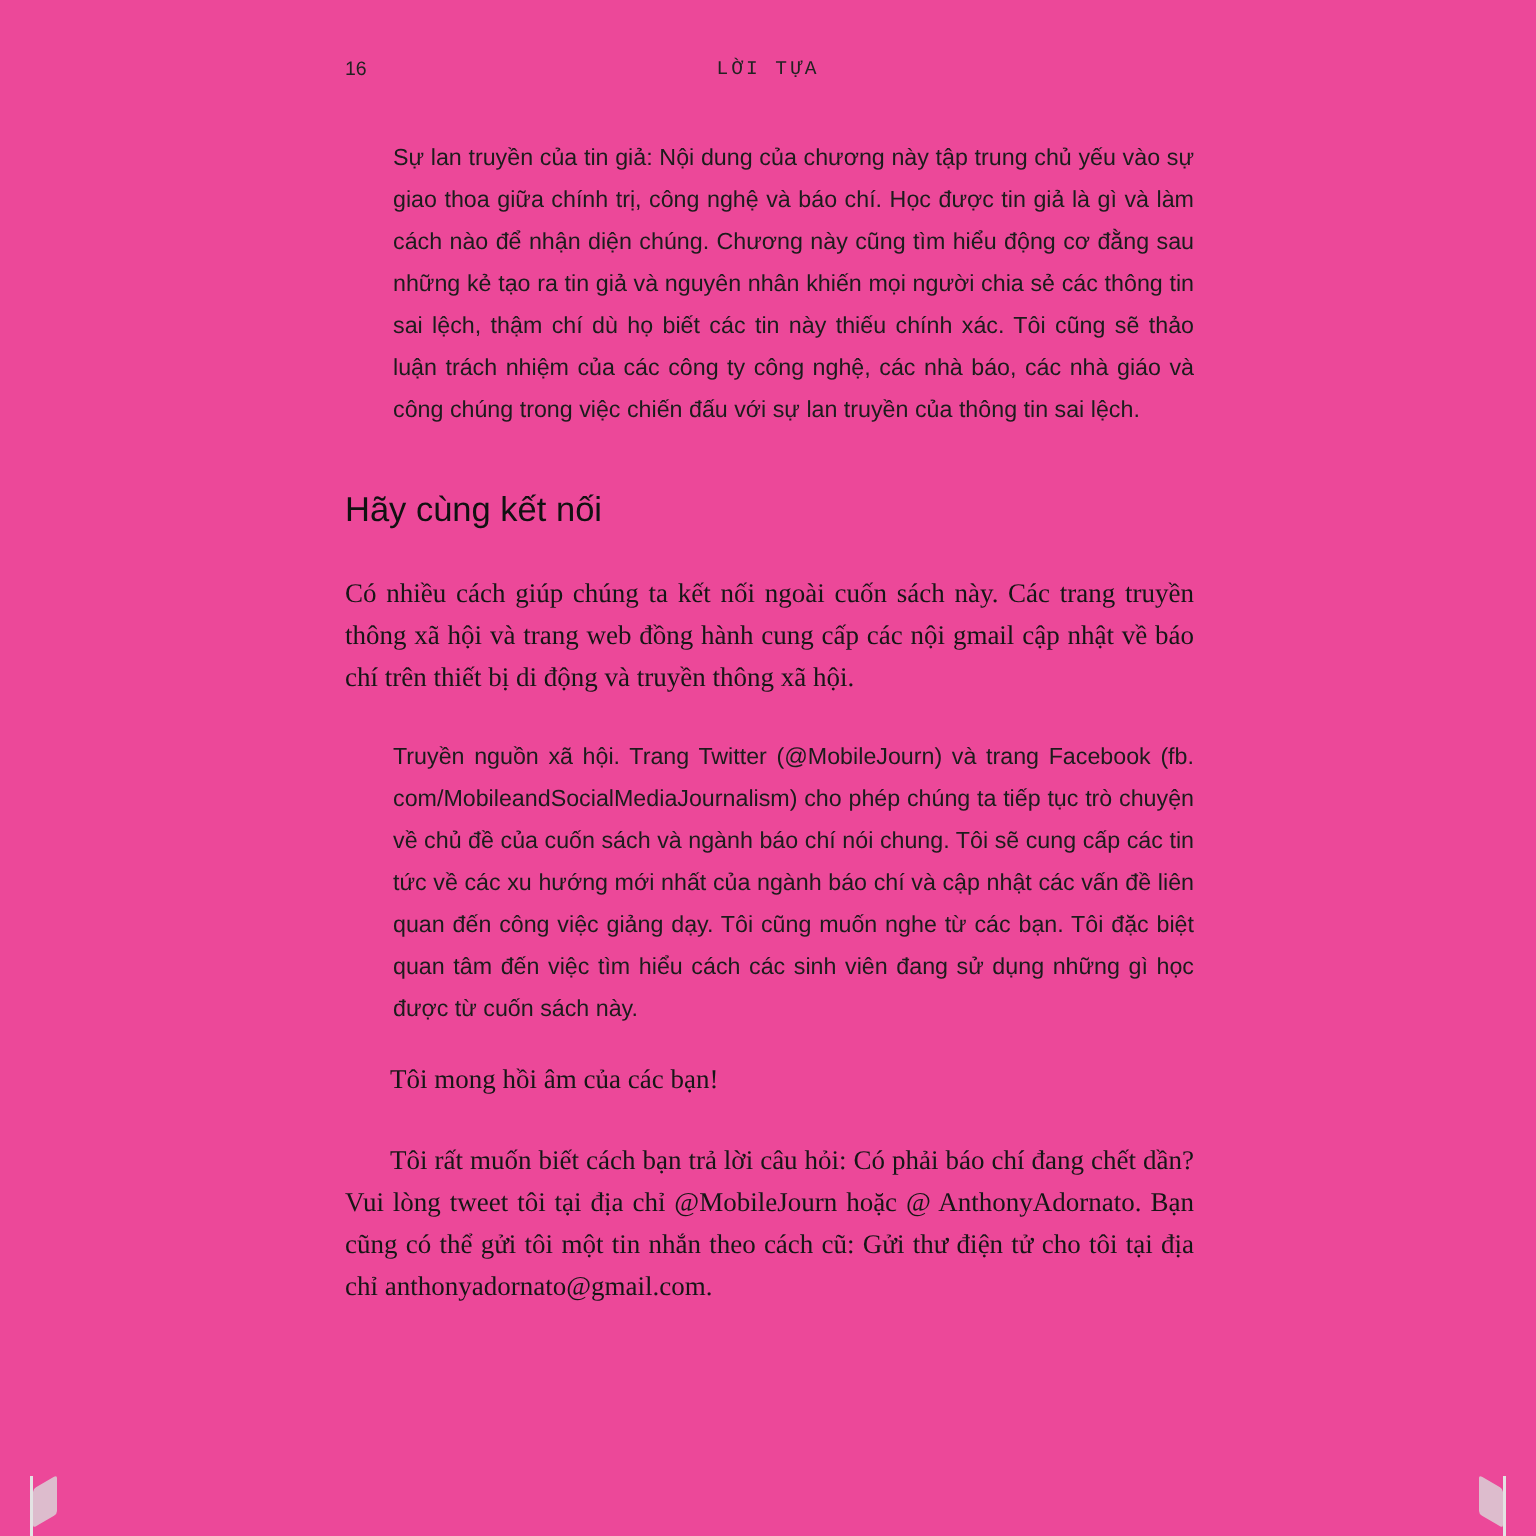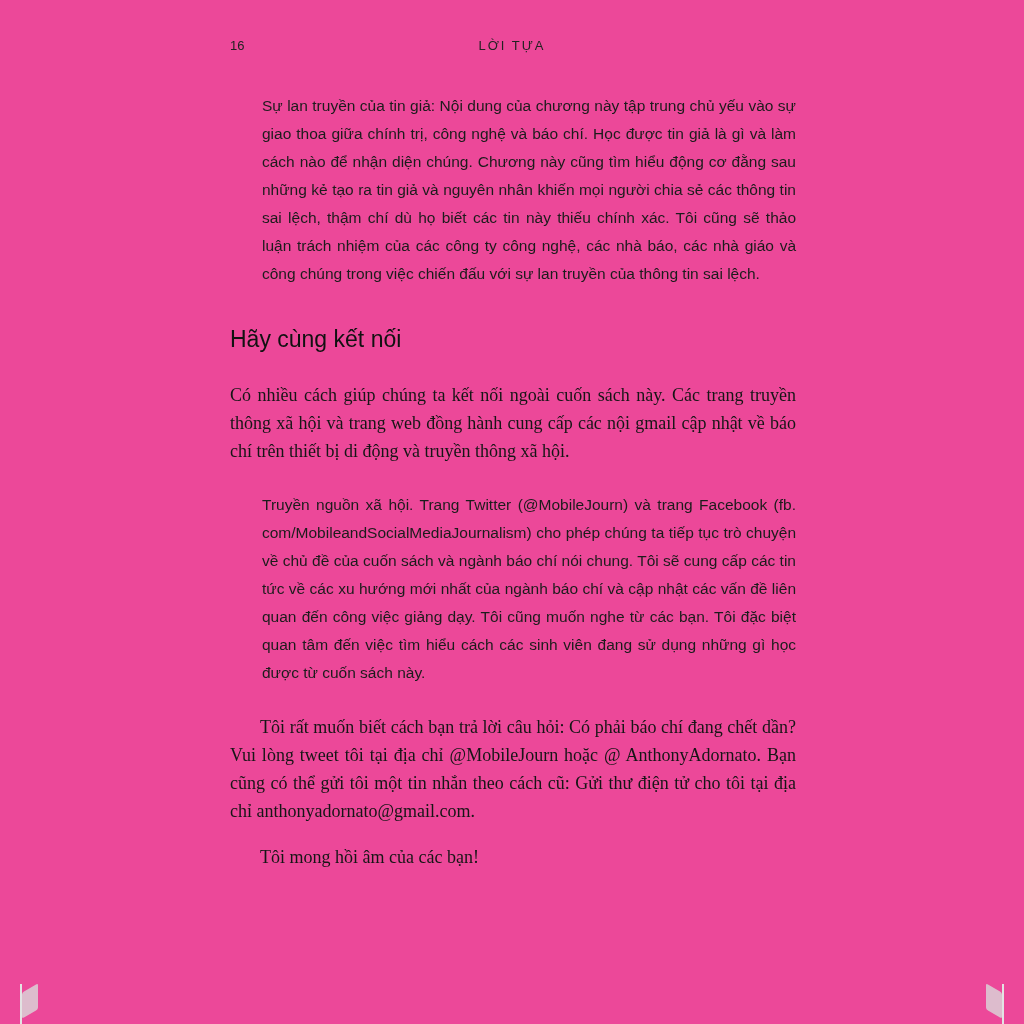--- a/index.html
+++ b/index.html
@@ -29,21 +29,21 @@
     font-family: "Liberation Sans", sans-serif;
     font-size: 13px;
     color: #222;
   }
   .running-title {
     position: absolute;
     left: 0;
     width: 100%;
     top: 0;
     text-align: center;
-    font-family: Liberation Sans, sans-serif;
+    font-family: Liberation Mono, monospace;
     font-size: 13px;
     letter-spacing: 2px;
     color: #222;
   }
   .content {
     position: absolute;
     top: 80px;
     left: 230px;
     width: 566px;
   }
@@ -135,23 +135,23 @@
     <h2 class="section-heading">Hãy cùng kết nối</h2>
 
     <p class="serif-para mt-heading-after">Có nhiều cách giúp chúng ta kết nối ngoài cuốn sách này. Các trang truyền thông xã hội và trang web đồng hành cung cấp các nội gmail cập nhật về báo chí trên thiết bị di động và truyền thông xã hội.</p>
 
     <p class="sans-block mt-block">
       <span class="lead">Truyền nguồn xã hội.</span>
       <span>Trang Twitter (@MobileJourn) và trang Facebook (fb. com/MobileandSocialMediaJournalism) cho phép chúng ta tiếp tục trò chuyện về chủ đề của cuốn sách và ngành báo chí nói chung. Tôi sẽ cung cấp các tin tức về các xu hướng mới nhất của ngành báo chí và cập nhật các vấn đề liên quan đến công việc giảng dạy. Tôi cũng muốn nghe từ các bạn. Tôi đặc biệt quan tâm đến việc tìm hiểu cách các sinh viên đang sử dụng những gì học được từ cuốn sách này.</span>
     </p>
 
 
+    <p class="serif-para indent-first mt-signoff">Tôi mong hồi âm của các bạn!</p>
+
     <p class="serif-para indent-first mt-close">Tôi rất muốn biết cách bạn trả lời câu hỏi: Có phải báo chí đang chết dần? Vui lòng tweet tôi tại địa chỉ @MobileJourn hoặc @ AnthonyAdornato. Bạn cũng có thể gửi tôi một tin nhắn theo cách cũ: Gửi thư điện tử cho tôi tại địa chỉ anthonyadornato@gmail.com.</p>
-
-    <p class="serif-para indent-first mt-signoff">Tôi mong hồi âm của các bạn!</p>
 
   </div>
 
   <div class="curl curl-left"></div>
   <div class="curl curl-right"></div>
   <div class="edge-line left"></div>
   <div class="edge-line right"></div>
 
 </div>
 

